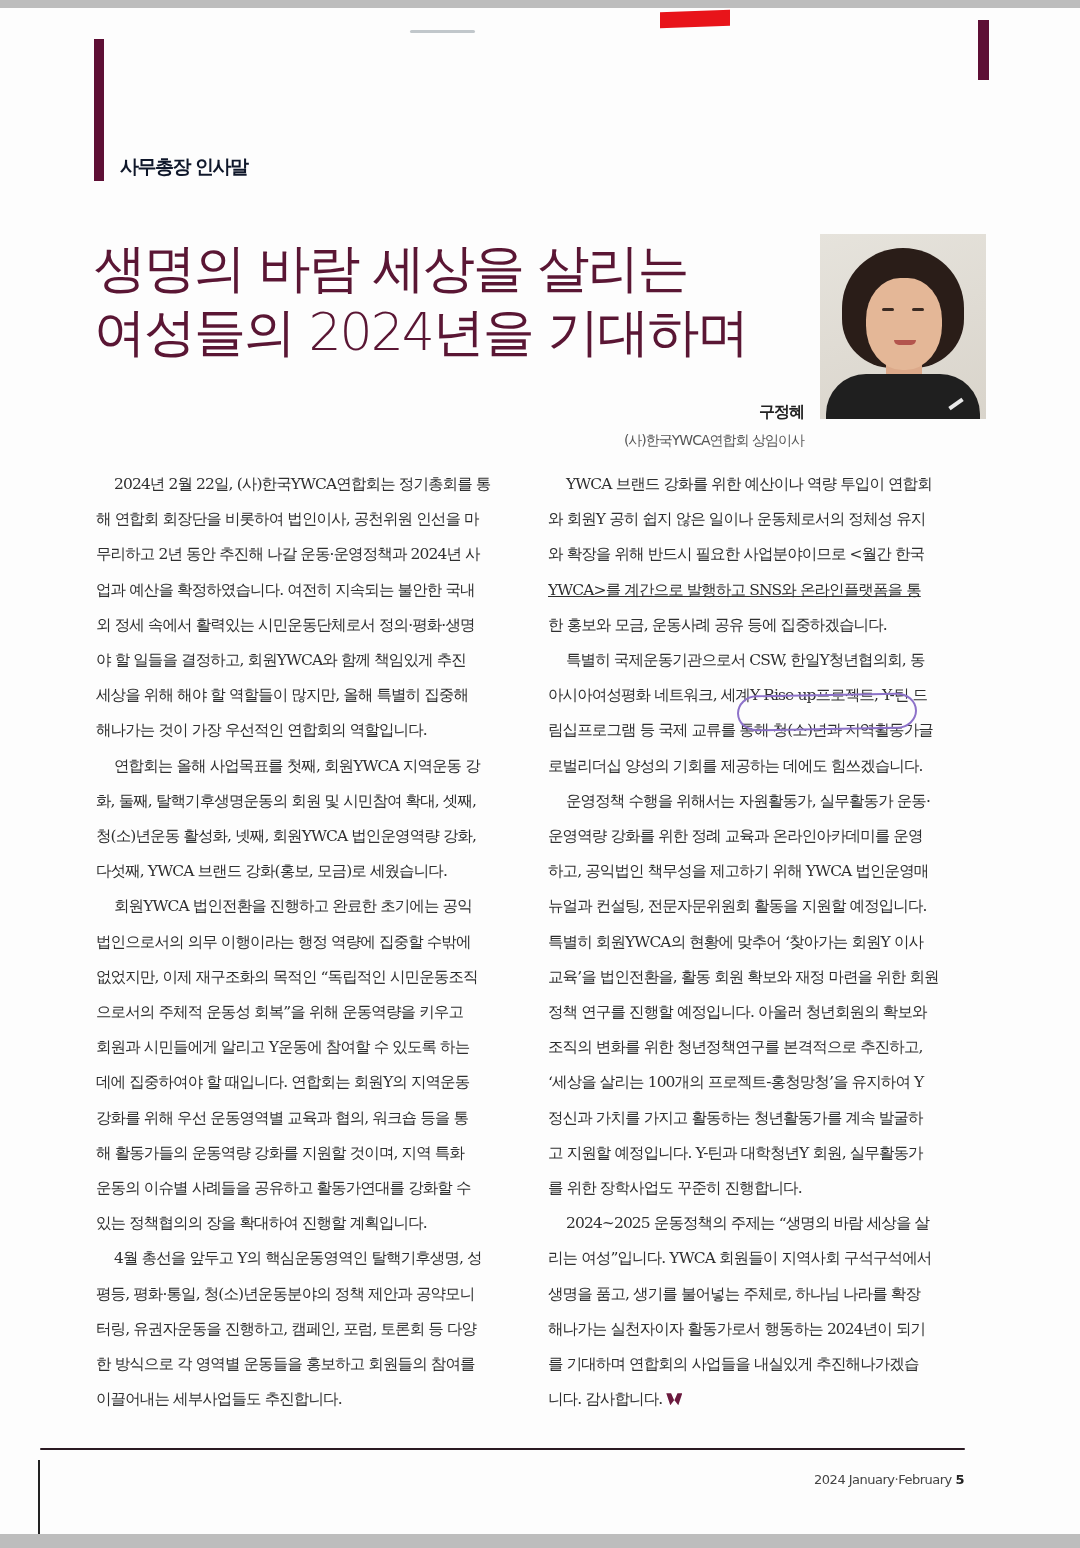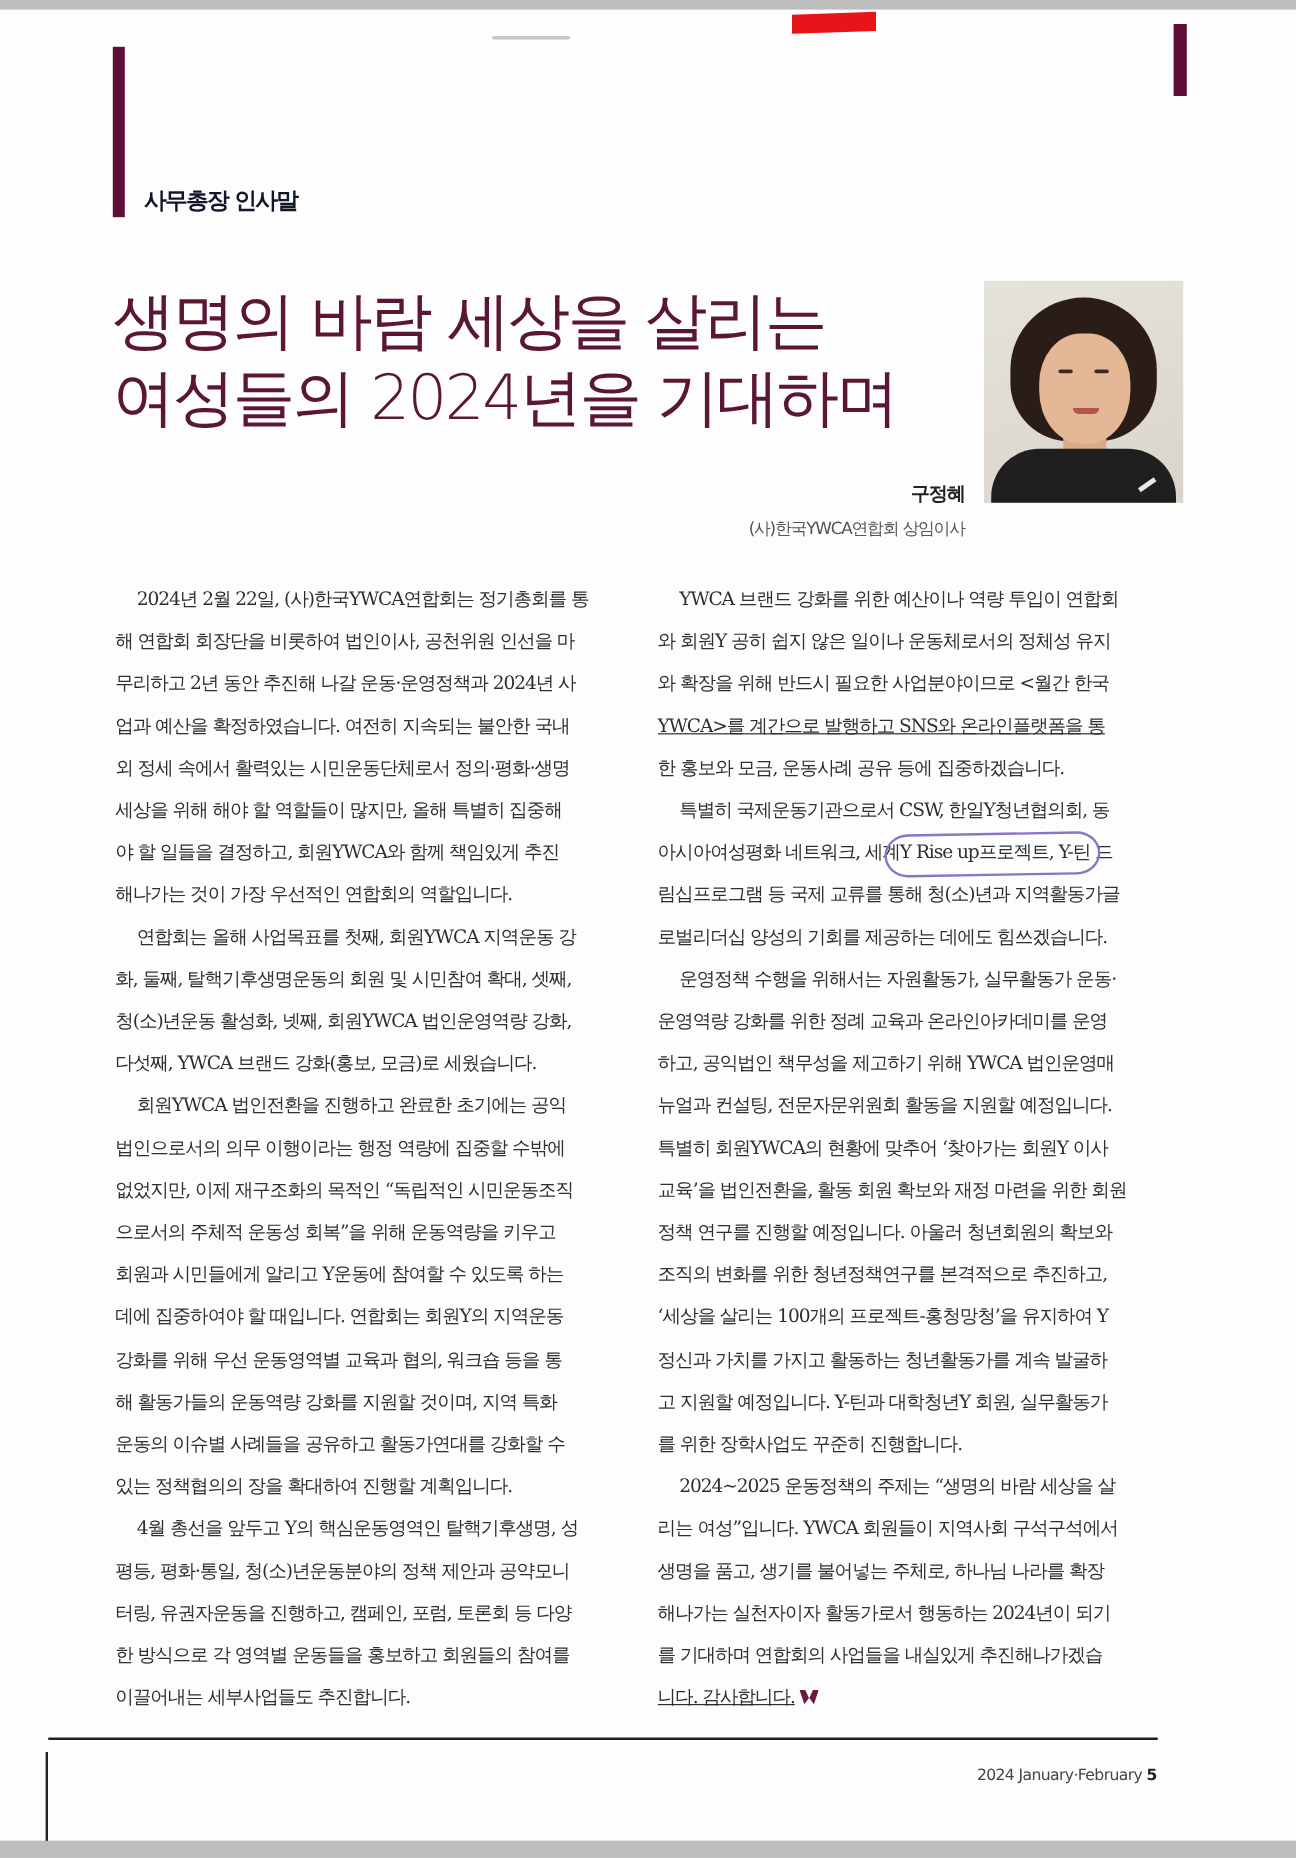--- a/index.html
+++ b/index.html
@@ -76,21 +76,21 @@
     .portrait .jacket {
       position: absolute; left: 6px; top: 140px; width: 154px; height: 60px;
       background: #1f1f1f; border-radius: 40px 40px 0 0;
     }
     .portrait .pin {
       position: absolute; left: 128px; top: 168px; width: 16px; height: 4px; background: #e8e8e8;
       transform: rotate(-35deg);
     }
 
     .col {
-      position: absolute; top: 474px; width: 426px;
+      position: absolute; top: 459px; width: 426px;
       font-family: "DejaVu Serif", serif; font-size: 15.5px; line-height: 35.2px;
       color: #2e2e2e; letter-spacing: -0.9px; text-align: justify;
     }
     .col-left { left: 96px; }
     .col-right { left: 548px; width: 432px; }
     .col p { text-indent: 18px; }
     .col .ln { display: block; white-space: nowrap; overflow: hidden; }
 
     .highlight-circle {
       position: absolute; left: 737px; top: 686px; width: 180px; height: 36px;
@@ -146,22 +146,22 @@
     <div class="pin"></div>
   </div>
 
   <div class="col col-left" id="col-left">
       <p>
         <span class="ln">2024년 2월 22일, (사)한국YWCA연합회는 정기총회를 통</span>
         <span class="ln" style="text-indent: 0px;">해 연합회 회장단을 비롯하여 법인이사, 공천위원 인선을 마</span>
         <span class="ln" style="text-indent: 0px;">무리하고 2년 동안 추진해 나갈 운동·운영정책과 2024년 사</span>
         <span class="ln" style="text-indent: 0px;">업과 예산을 확정하였습니다. 여전히 지속되는 불안한 국내</span>
         <span class="ln" style="text-indent: 0px;">외 정세 속에서 활력있는 시민운동단체로서 정의·평화·생명</span>
+        <span class="ln" style="text-indent: 0px;">야 할 일들을 결정하고, 회원YWCA와 함께 책임있게 추진</span>
         <span class="ln" style="text-indent: 0px;">세상을 위해 해야 할 역할들이 많지만, 올해 특별히 집중해</span>
-        <span class="ln" style="text-indent: 0px;">야 할 일들을 결정하고, 회원YWCA와 함께 책임있게 추진</span>
         <span class="ln" style="text-indent: 0px;">해나가는 것이 가장 우선적인 연합회의 역할입니다.</span>
       </p>
       <p>
         <span class="ln">연합회는 올해 사업목표를 첫째, 회원YWCA 지역운동 강</span>
         <span class="ln" style="text-indent: 0px;">화, 둘째, 탈핵기후생명운동의 회원 및 시민참여 확대, 셋째,</span>
         <span class="ln" style="text-indent: 0px;">청(소)년운동 활성화, 넷째, 회원YWCA 법인운영역량 강화,</span>
         <span class="ln" style="text-indent: 0px;">다섯째, YWCA 브랜드 강화(홍보, 모금)로 세웠습니다.</span>
       </p>
       <p>
         <span class="ln">회원YWCA 법인전환을 진행하고 완료한 초기에는 공익</span>
@@ -210,21 +210,21 @@
         <span class="ln" style="text-indent: 0px;">정신과 가치를 가지고 활동하는 청년활동가를 계속 발굴하</span>
         <span class="ln" style="text-indent: 0px;">고 지원할 예정입니다. Y-틴과 대학청년Y 회원, 실무활동가</span>
         <span class="ln" style="text-indent: 0px;">를 위한 장학사업도 꾸준히 진행합니다.</span>
       </p>
       <p>
         <span class="ln">2024~2025 운동정책의 주제는 “생명의 바람 세상을 살</span>
         <span class="ln" style="text-indent: 0px;">리는 여성”입니다. YWCA 회원들이 지역사회 구석구석에서</span>
         <span class="ln" style="text-indent: 0px;">생명을 품고, 생기를 불어넣는 주체로, 하나님 나라를 확장</span>
         <span class="ln" style="text-indent: 0px;">해나가는 실천자이자 활동가로서 행동하는 2024년이 되기</span>
         <span class="ln" style="text-indent: 0px;">를 기대하며 연합회의 사업들을 내실있게 추진해나가겠습</span>
-        <span class="ln" style="text-indent: 0px; text-decoration: underline;">니다. 감사합니다.<span class="end-mark"></span></span>
+        <span class="ln" style="text-indent: 0px;">니다. 감사합니다.<span class="end-mark"></span></span>
       </p>
     </div>
 
   <div class="highlight-circle"></div>
 
   <div class="footer-rule"></div>
   <div class="footer-text">
     <span>2024 January·February</span>
     <b>5</b>
   </div>

